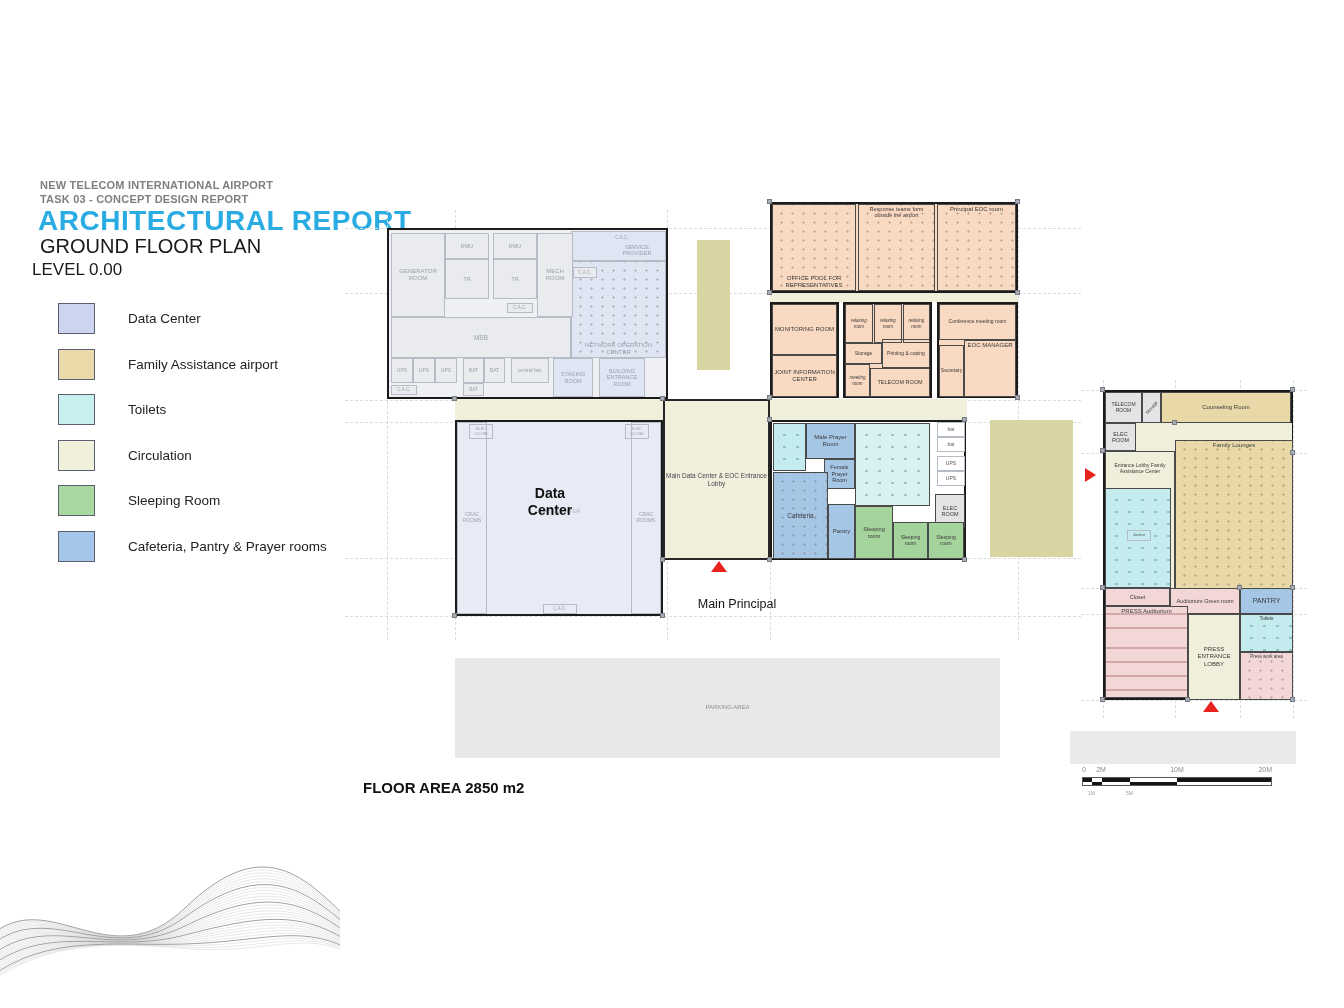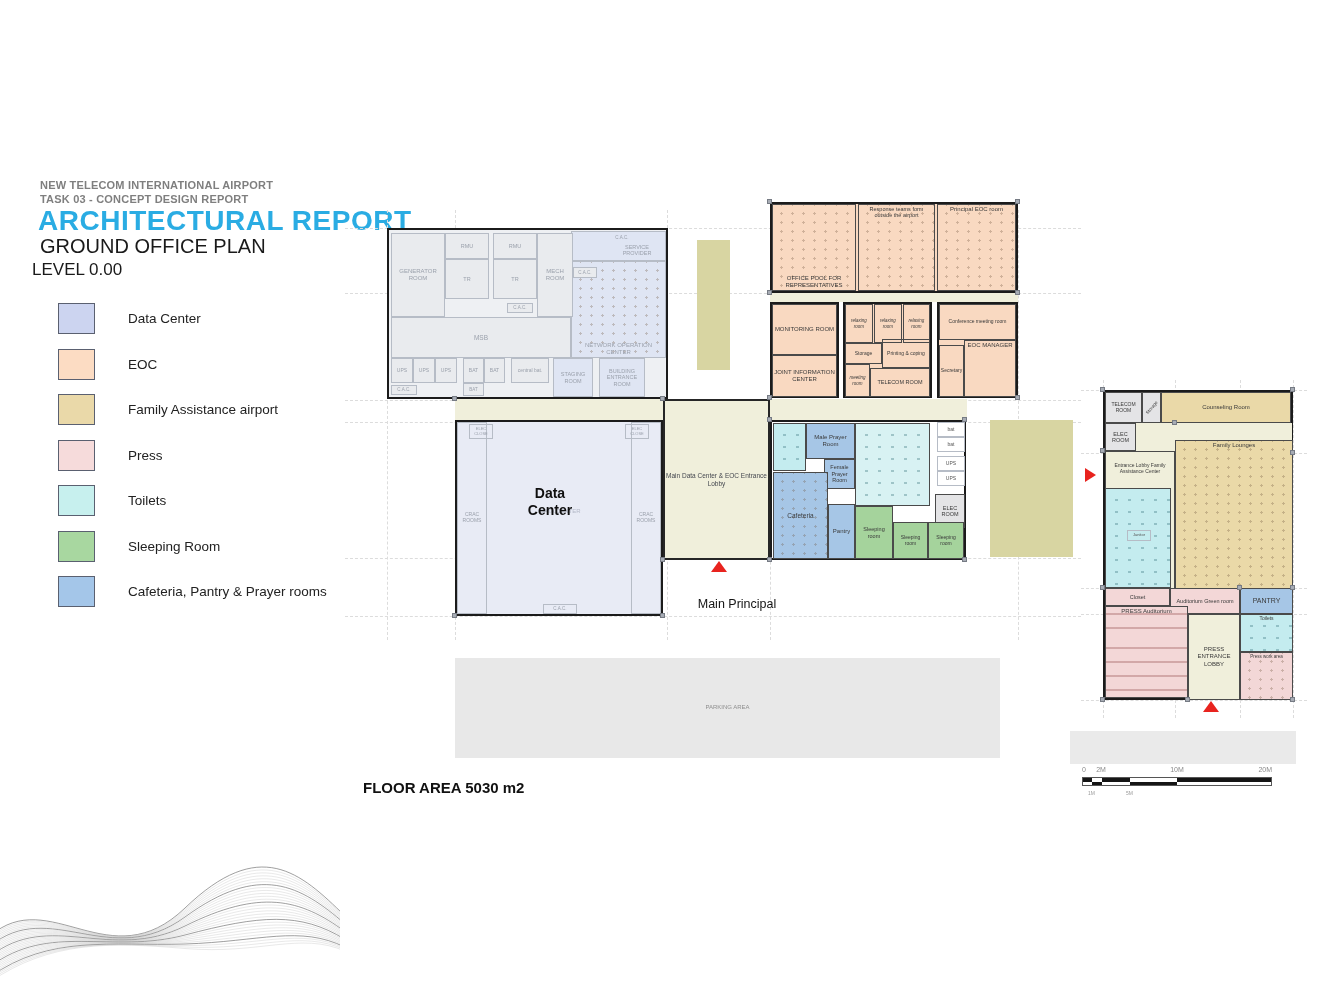--- a/index.html
+++ b/index.html
@@ -41,43 +41,39 @@
   #logo-text{position:absolute;left:185px;top:-16px;font-size:96px;font-weight:bold;color:#3ddcbe;
              letter-spacing:3px;line-height:1.5;}
 </style>
 </head>
 <body>
 
 <div id="canvas">
   <div class="hdr-small" style="left:40px;top:179px;">NEW TELECOM INTERNATIONAL AIRPORT</div>
   <div class="hdr-small" style="left:40px;top:193px;">TASK 03 - CONCEPT DESIGN REPORT</div>
   <div class="hdr-title" style="left:38px;top:205px;">ARCHITECTURAL REPORT</div>
-  <div class="hdr-sub" style="left:40px;top:235px;">GROUND OFFICE PLAN</div>
+  <div class="hdr-sub" style="left:40px;top:235px;">GROUND FLOOR PLAN</div>
   <div class="hdr-level" style="left:32px;top:260px;">LEVEL 0.00</div>
 
   <div id="legend">
       <div class="lg-item">
         <div class="lg-swatch" style="background: rgb(204, 212, 240);"></div>
         <div class="lg-label">Data Center</div>
       </div>
       <div class="lg-item">
-        <div class="lg-swatch" style="background: rgb(252, 220, 195);"></div>
-        <div class="lg-label">EOC</div>
-      </div>
-      <div class="lg-item">
         <div class="lg-swatch" style="background: rgb(234, 217, 169);"></div>
         <div class="lg-label">Family Assistance airport</div>
       </div>
       <div class="lg-item">
-        <div class="lg-swatch" style="background: rgb(246, 219, 219);"></div>
-        <div class="lg-label">Press</div>
-      </div>
-      <div class="lg-item">
         <div class="lg-swatch" style="background: rgb(199, 240, 238);"></div>
         <div class="lg-label">Toilets</div>
+      </div>
+      <div class="lg-item">
+        <div class="lg-swatch" style="background: rgb(241, 240, 219);"></div>
+        <div class="lg-label">Circulation</div>
       </div>
       <div class="lg-item">
         <div class="lg-swatch" style="background: rgb(168, 215, 160);"></div>
         <div class="lg-label">Sleeping Room</div>
       </div>
       <div class="lg-item">
         <div class="lg-swatch" style="background: rgb(164, 198, 233);"></div>
         <div class="lg-label">Cafeteria, Pantry &amp; Prayer rooms</div>
       </div>
     </div>
@@ -368,21 +364,21 @@
         <div class="node" style="left: 198px; top: 200px;"></div>
         <div class="node" style="left: 8px; top: 312px;"></div>
         <div class="node" style="left: 93px; top: 312px;"></div>
         <div class="node" style="left: 198px; top: 312px;"></div>
         <div class="node" style="left: 80px; top: 35px;"></div>
         <div class="marker" style="left: 108px; top: 313px; border-left: 8px solid transparent; border-right: 8px solid transparent; border-bottom: 11px solid rgb(232, 35, 30);"></div>
         <div class="marker" style="left: -10px; top: 80px; border-top: 7px solid transparent; border-bottom: 7px solid transparent; border-left: 11px solid rgb(232, 35, 30);"></div>
       </div>
     </div>
 
-  <div id="floor-area">FLOOR AREA 5030 m2</div>
+  <div id="floor-area">FLOOR AREA 2850 m2</div>
 
   <div id="gray-block"></div>
 
   <div id="scale-bar">
     <div id="scale-labels">
         <span style="left: 0%; transform: none;">0</span>
         <span style="left: 10%; transform: translateX(-50%);">2M</span>
         <span style="left: 50%; transform: translateX(-50%);">10M</span>
         <span style="left: 100%; transform: translateX(-100%);">20M</span>
       </div>

